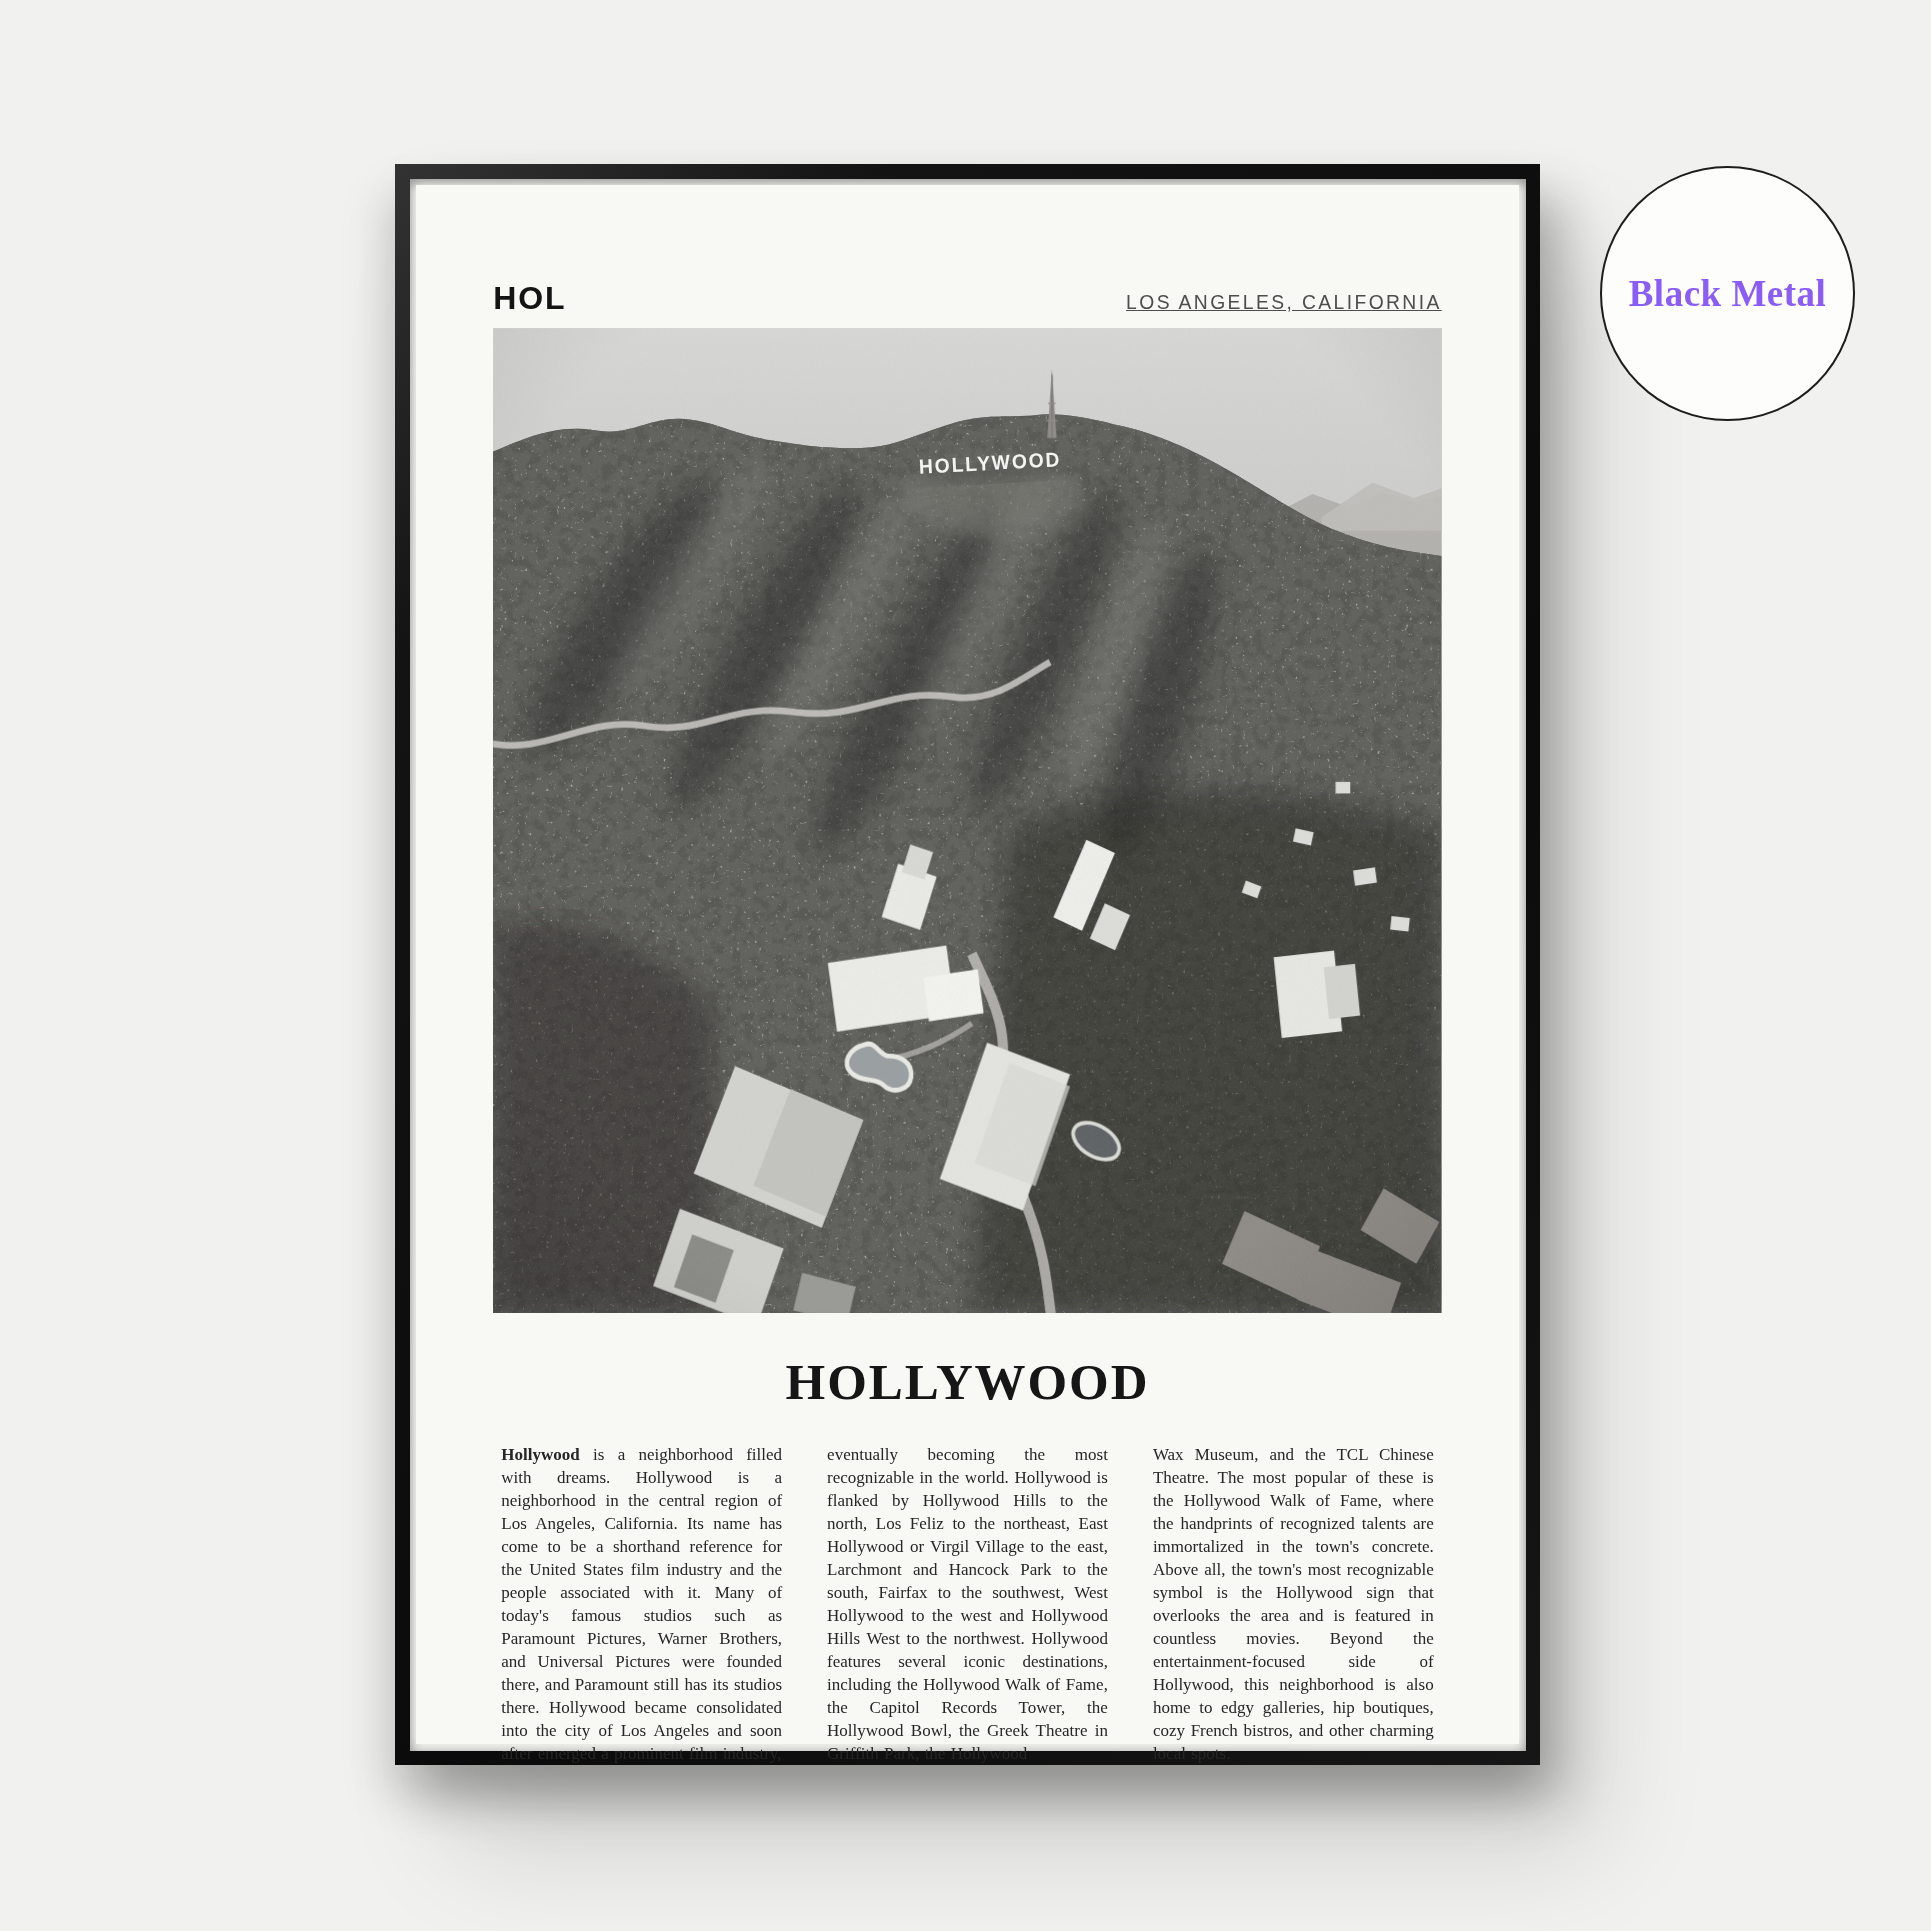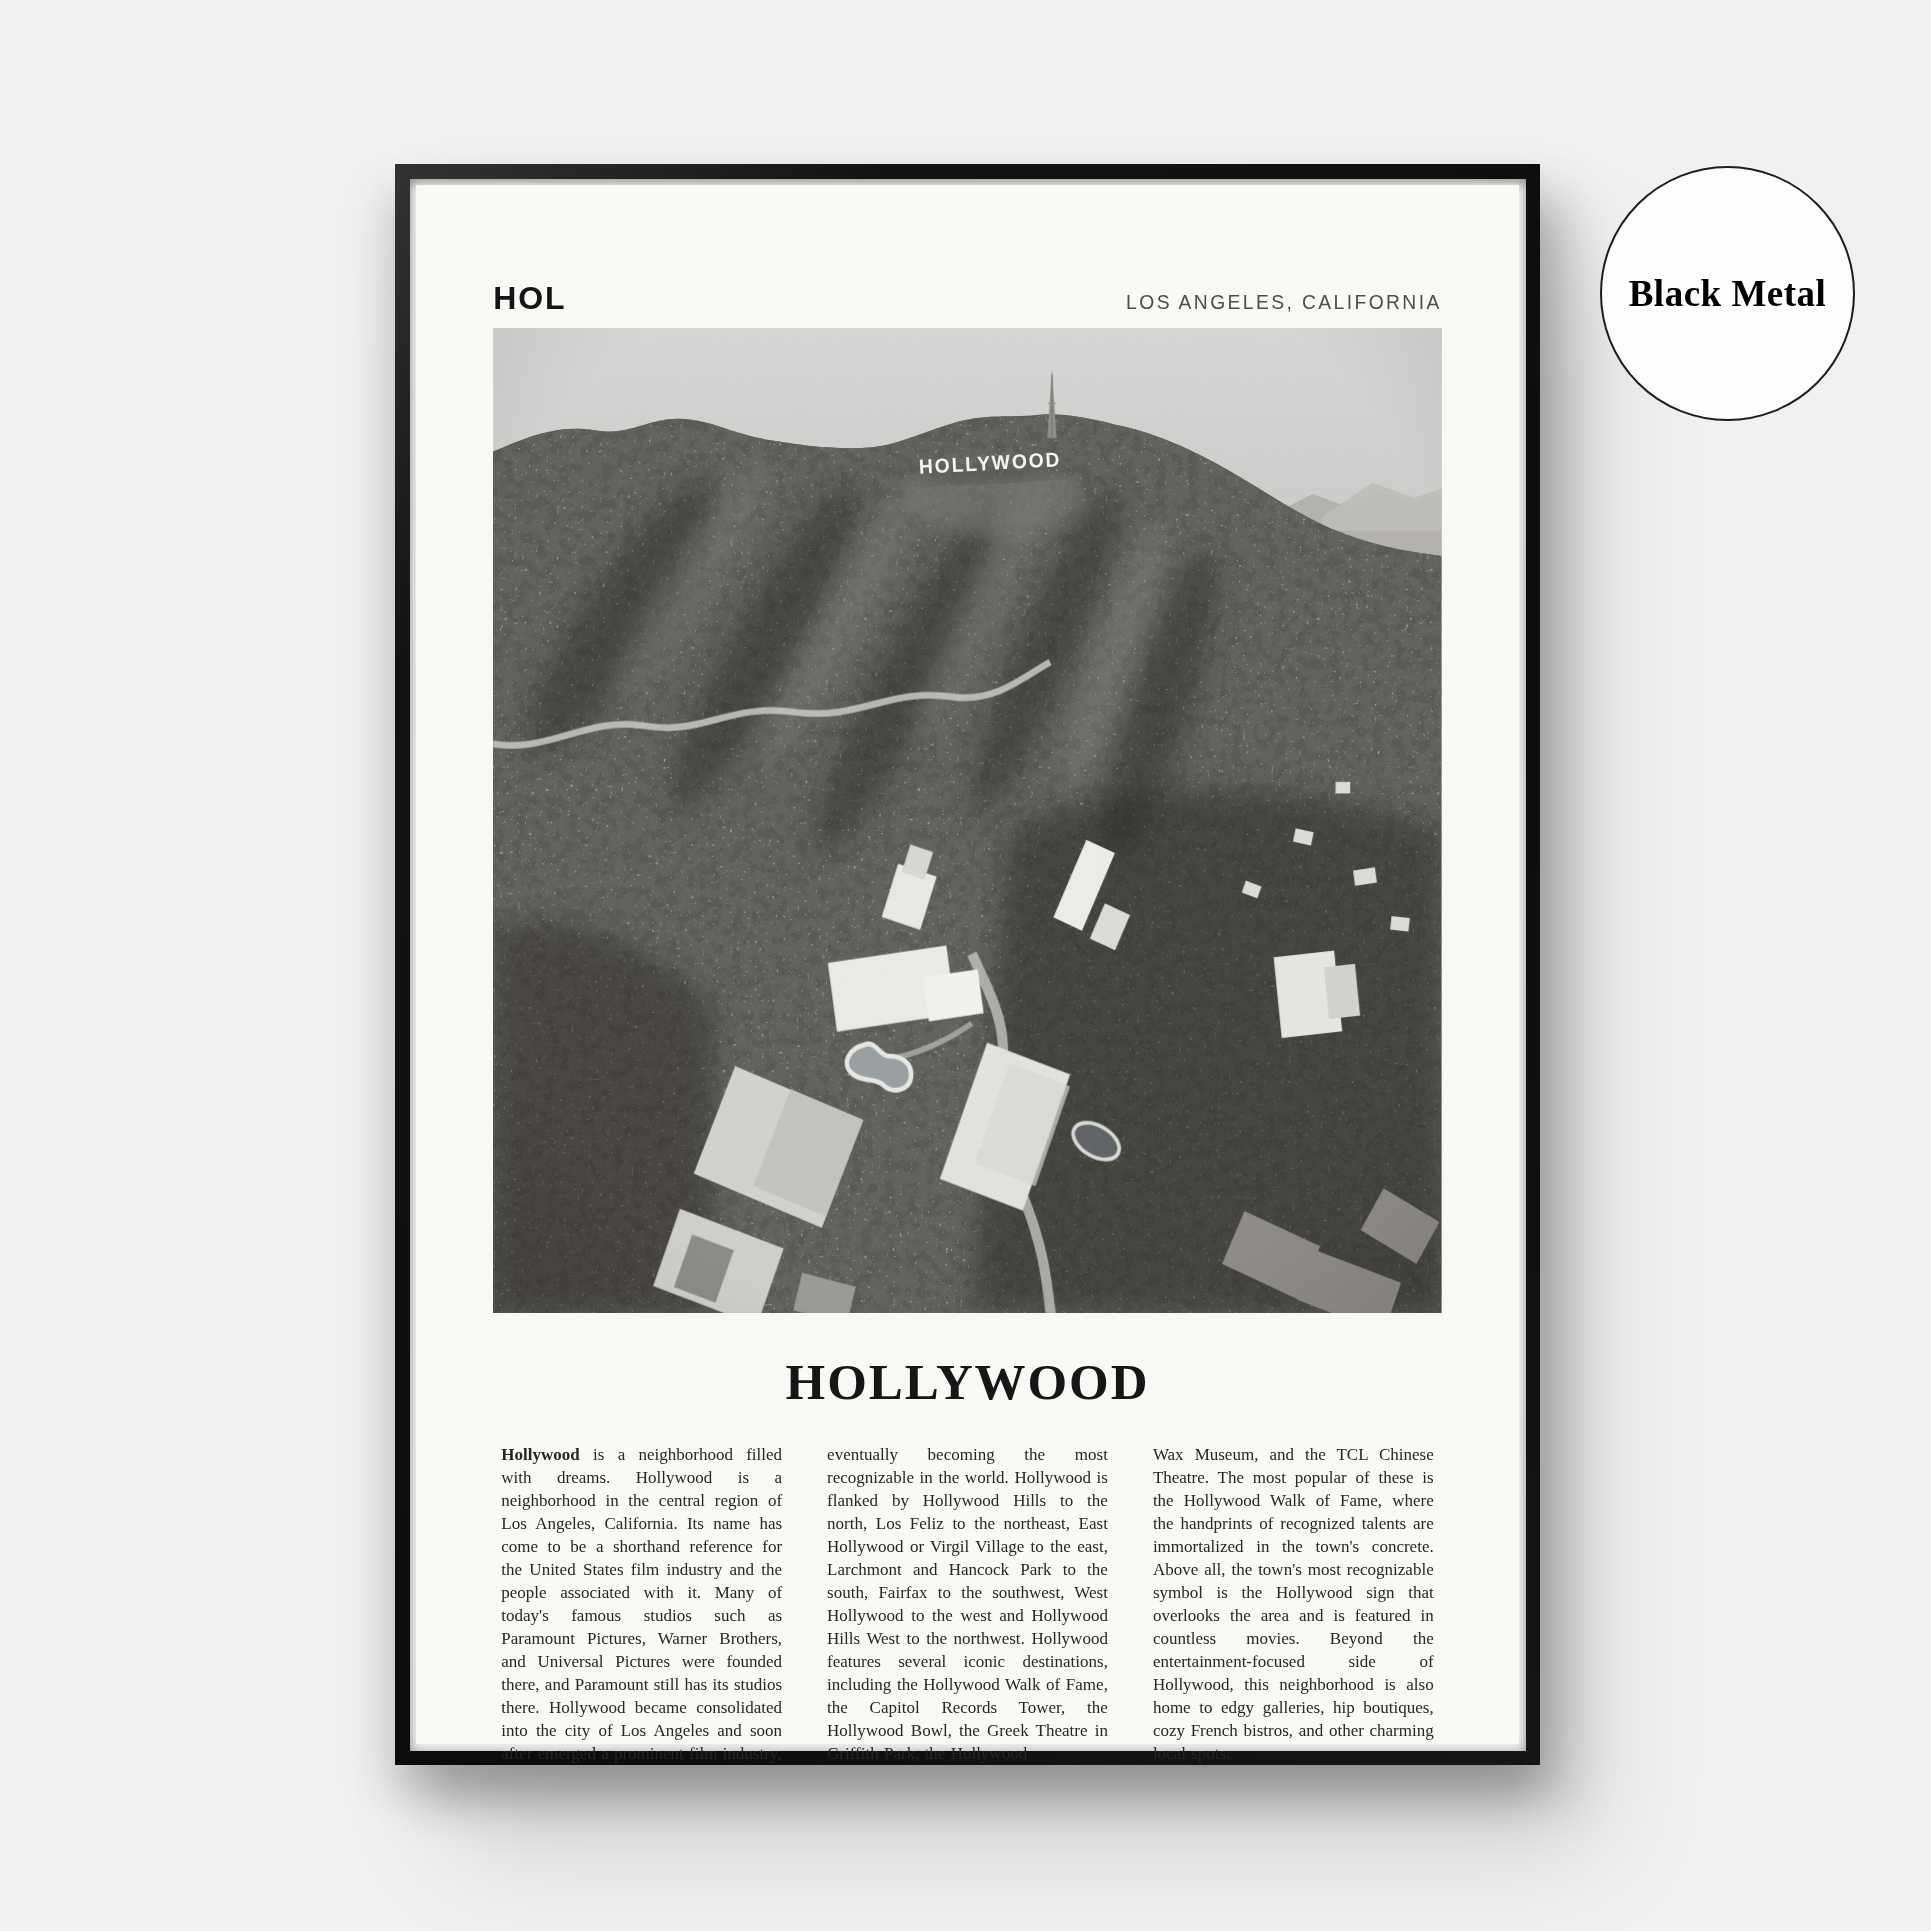--- a/index.html
+++ b/index.html
@@ -35,20 +35,21 @@
   .poster-header{
     display:flex;justify-content:space-between;align-items:flex-end;
     height:35px;
   }
   .hdr-left{
     font-size:32px;font-weight:700;letter-spacing:1.9px;color:#141414;
   }
   .hdr-right{
     font-size:19.3px;font-weight:400;letter-spacing:2.4px;color:#4d4d4d;
     padding-bottom:2.9px;
+    text-decoration:underline;
   }
   .photo{
     position:relative;width:100%;height:985px;margin-top:10.6px;
     background:#cfcfcd;overflow:hidden;
   }
   .photo svg{display:block;width:100%;height:100%;}
   .poster-title{
     margin-top:41px;
     text-align:center;
     font-family:"Liberation Serif", serif;
@@ -69,21 +70,21 @@
   .badge{
     position:absolute;left:1600px;top:166px;width:255px;height:255px;
     border-radius:50%;
     background:#fdfdfc;
     border:2.9px solid #1d1d1d;
     box-sizing:border-box;
     display:flex;align-items:center;justify-content:center;
   }
   .badge-label{
     font-family:"Liberation Serif", serif;
-    font-weight:700;font-size:37px;color:#000000;letter-spacing:0.5px;
+    font-weight:700;font-size:37px;color:#8b5cf6;letter-spacing:0.5px;
   }
 </style>
 </head>
 <body>
 
 <div class="scene">
 
   <div class="frame">
     <div class="frame-inner">
       <div class="poster">

